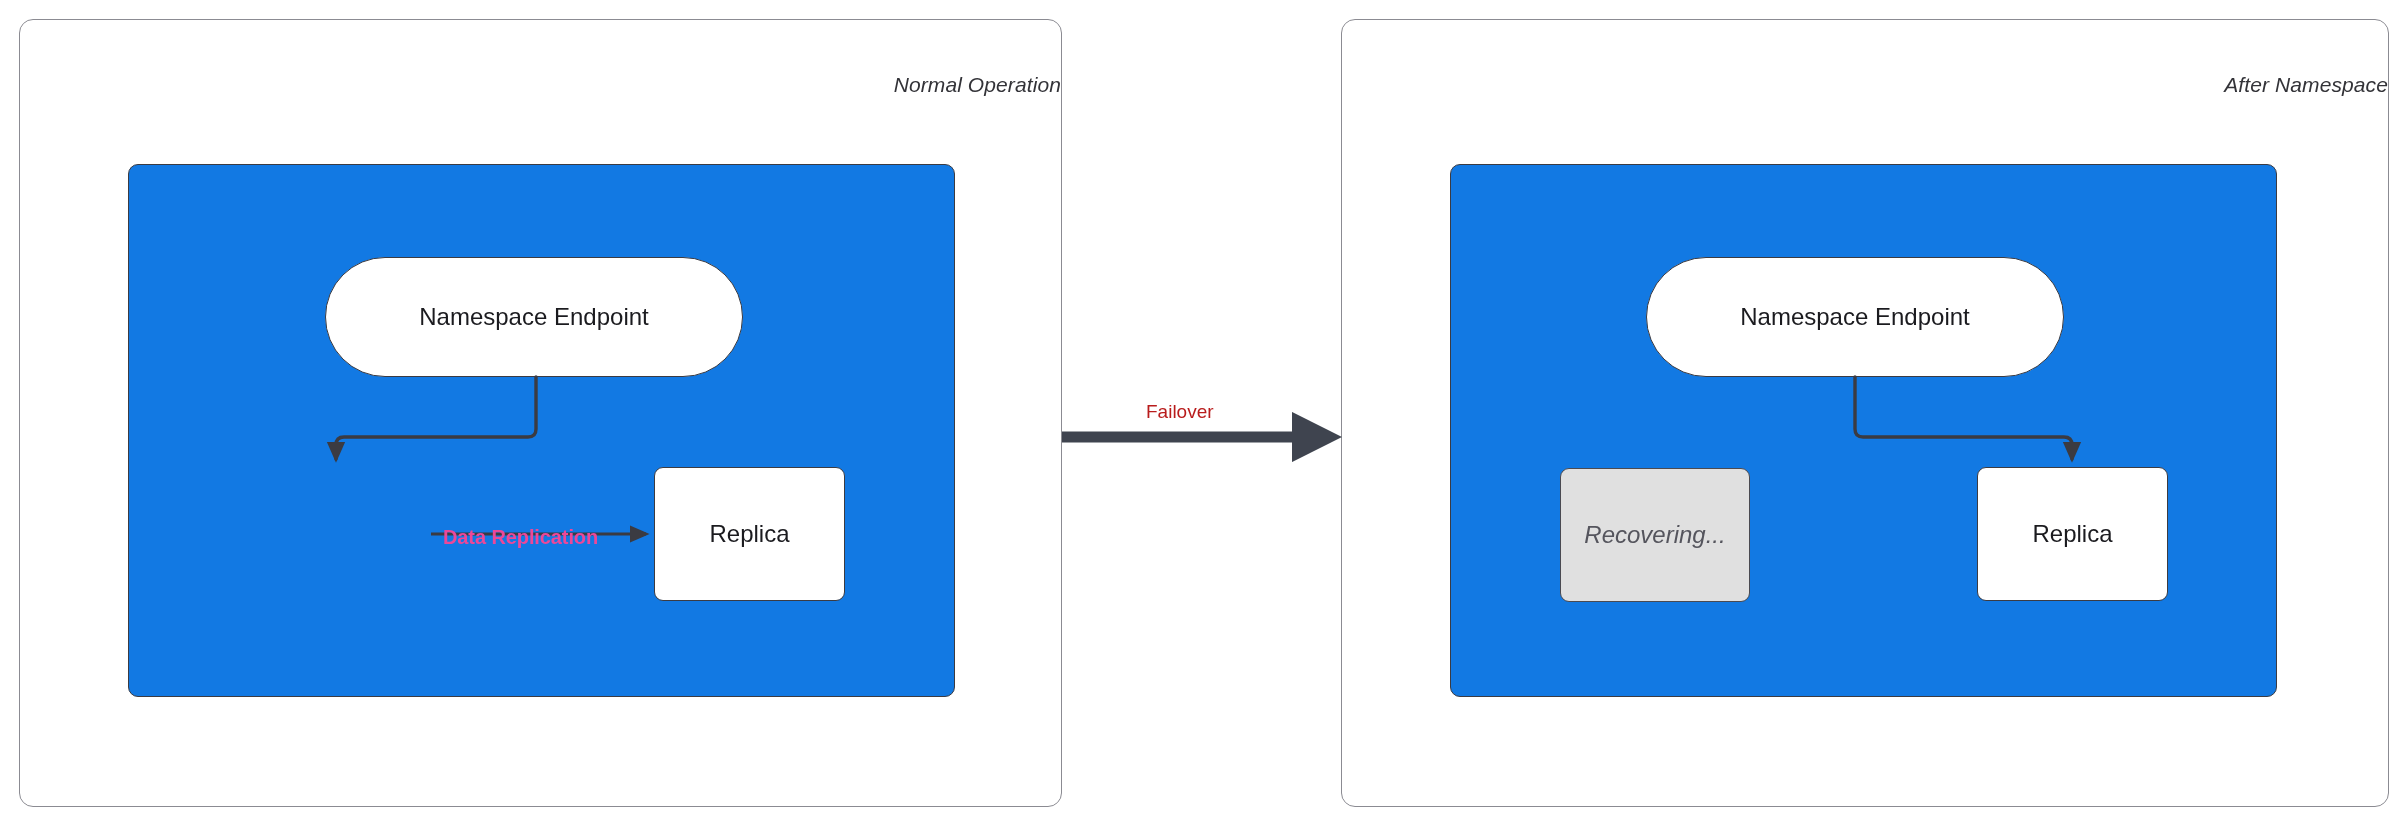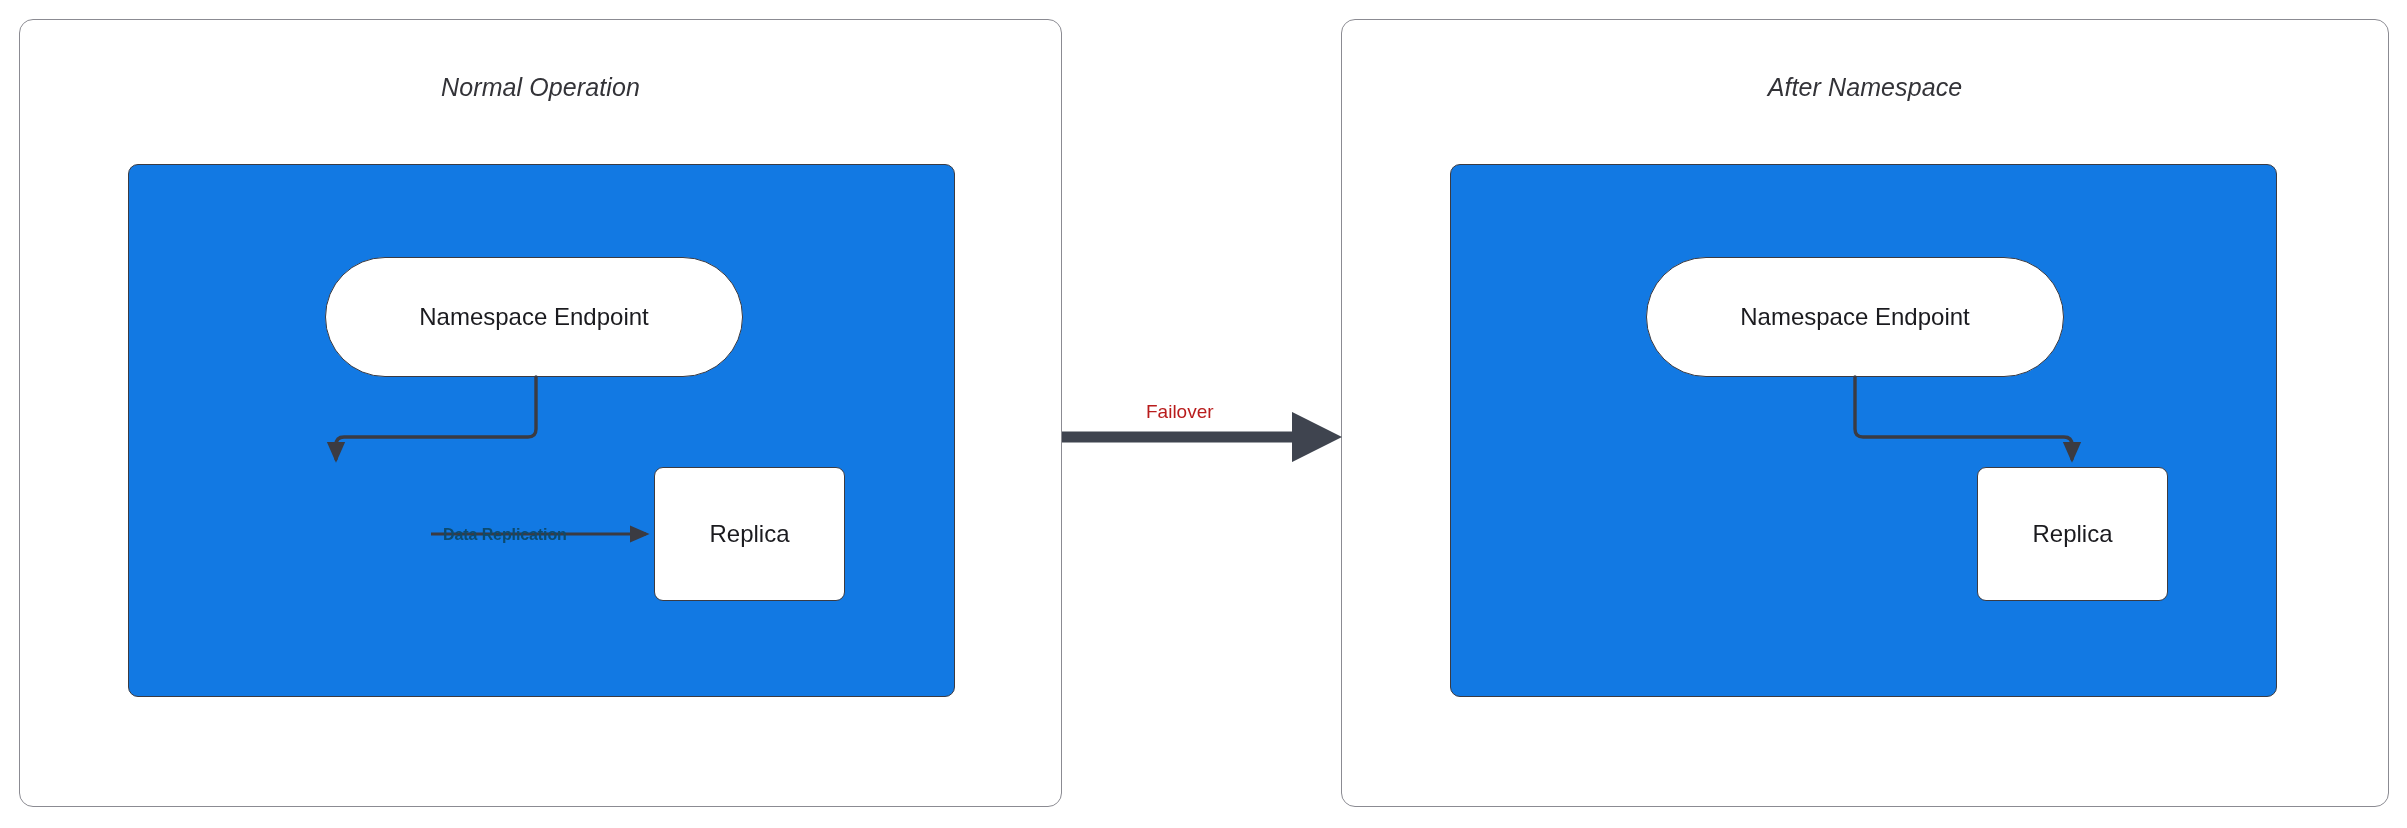--- a/index.html
+++ b/index.html
@@ -29,22 +29,22 @@
     box-sizing: border-box;
   }
   #panel-left  { left: 19px;   top: 19px; width: 1043px; height: 788px; }
   #panel-right { left: 1341px; top: 19px; width: 1048px; height: 788px; }
 
   .panel-title {
     position: absolute;
     top: 53px;
     left: 0;
     width: 100%;
-    text-align: center;
-    font-size: 25px;
+    text-align: right;
+    font-size: 21px;
     font-style: italic;
     color: #333338;
     letter-spacing: 0.1px;
     white-space: nowrap;
   }
 
   
   .blue-region {
     position: absolute;
     background: #1279e3;
@@ -92,23 +92,23 @@
     position: absolute;
     left: 0; top: 0;
     width: 2407px; height: 828px;
     pointer-events: none;
     z-index: 4;
   }
 
   
   .edge-label {
     position: absolute;
-    font-size: 16px;
+    font-size: 20px;
     font-weight: bold;
-    color: #0c4a6e;
+    color: #ec4899;
     white-space: nowrap;
     z-index: 5;
     letter-spacing: -0.1px;
   }
   #lbl-replication { left: 443px; top: 526px; }
 
   .edge-label-dark {
     position: absolute;
     font-size: 19px;
     color: #b91c1c;
@@ -138,20 +138,21 @@
   <div class="edge-label-dark" id="lbl-failover">Failover</div>
 
   <div class="panel" id="panel-right">
     <div class="panel-title">After Namespace</div>
   </div>
 
   <div class="blue-region" id="blue-right"></div>
 
   <div class="node pill" id="ep-right">Namespace Endpoint</div>
 
+  <div class="node boxy muted" id="recovering">Recovering...</div>
 
   <div class="node boxy" id="replica-r">Replica</div>
 
   <svg id="wires" viewBox="0 0 2407 828" xmlns="http://www.w3.org/2000/svg">
     <defs>
       <marker id="arrow-thin" viewBox="0 0 10 10" refX="8.2" refY="5" markerWidth="6.2" markerHeight="6.2" orient="auto-start-reverse">
         <path d="M 0 0.6 L 10 5 L 0 9.4 z" fill="#3b3b42"></path>
       </marker>
       <marker id="arrow-fat" viewBox="0 0 10 10" refX="7.6" refY="5" markerWidth="4.6" markerHeight="4.6" orient="auto-start-reverse">
         <path d="M 0 0 L 10 5 L 0 10 z" fill="#3f444f"></path>

